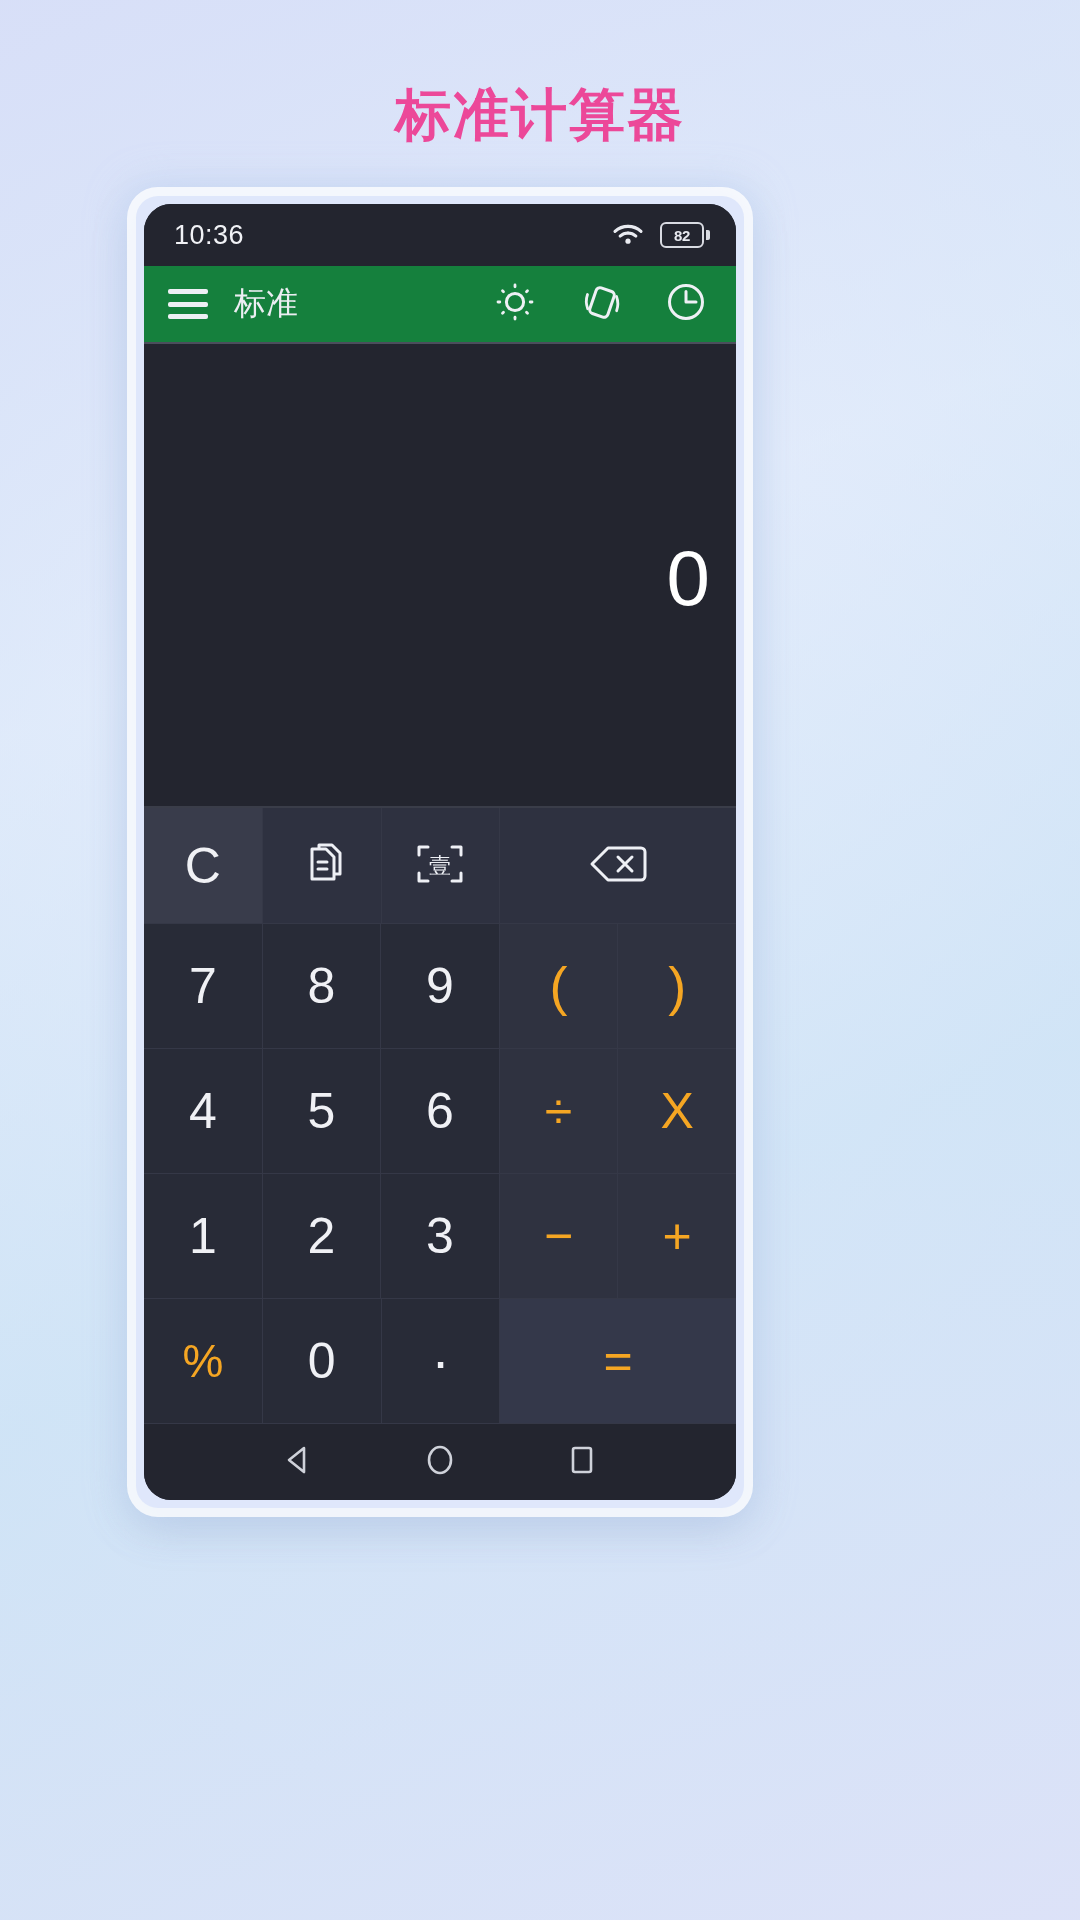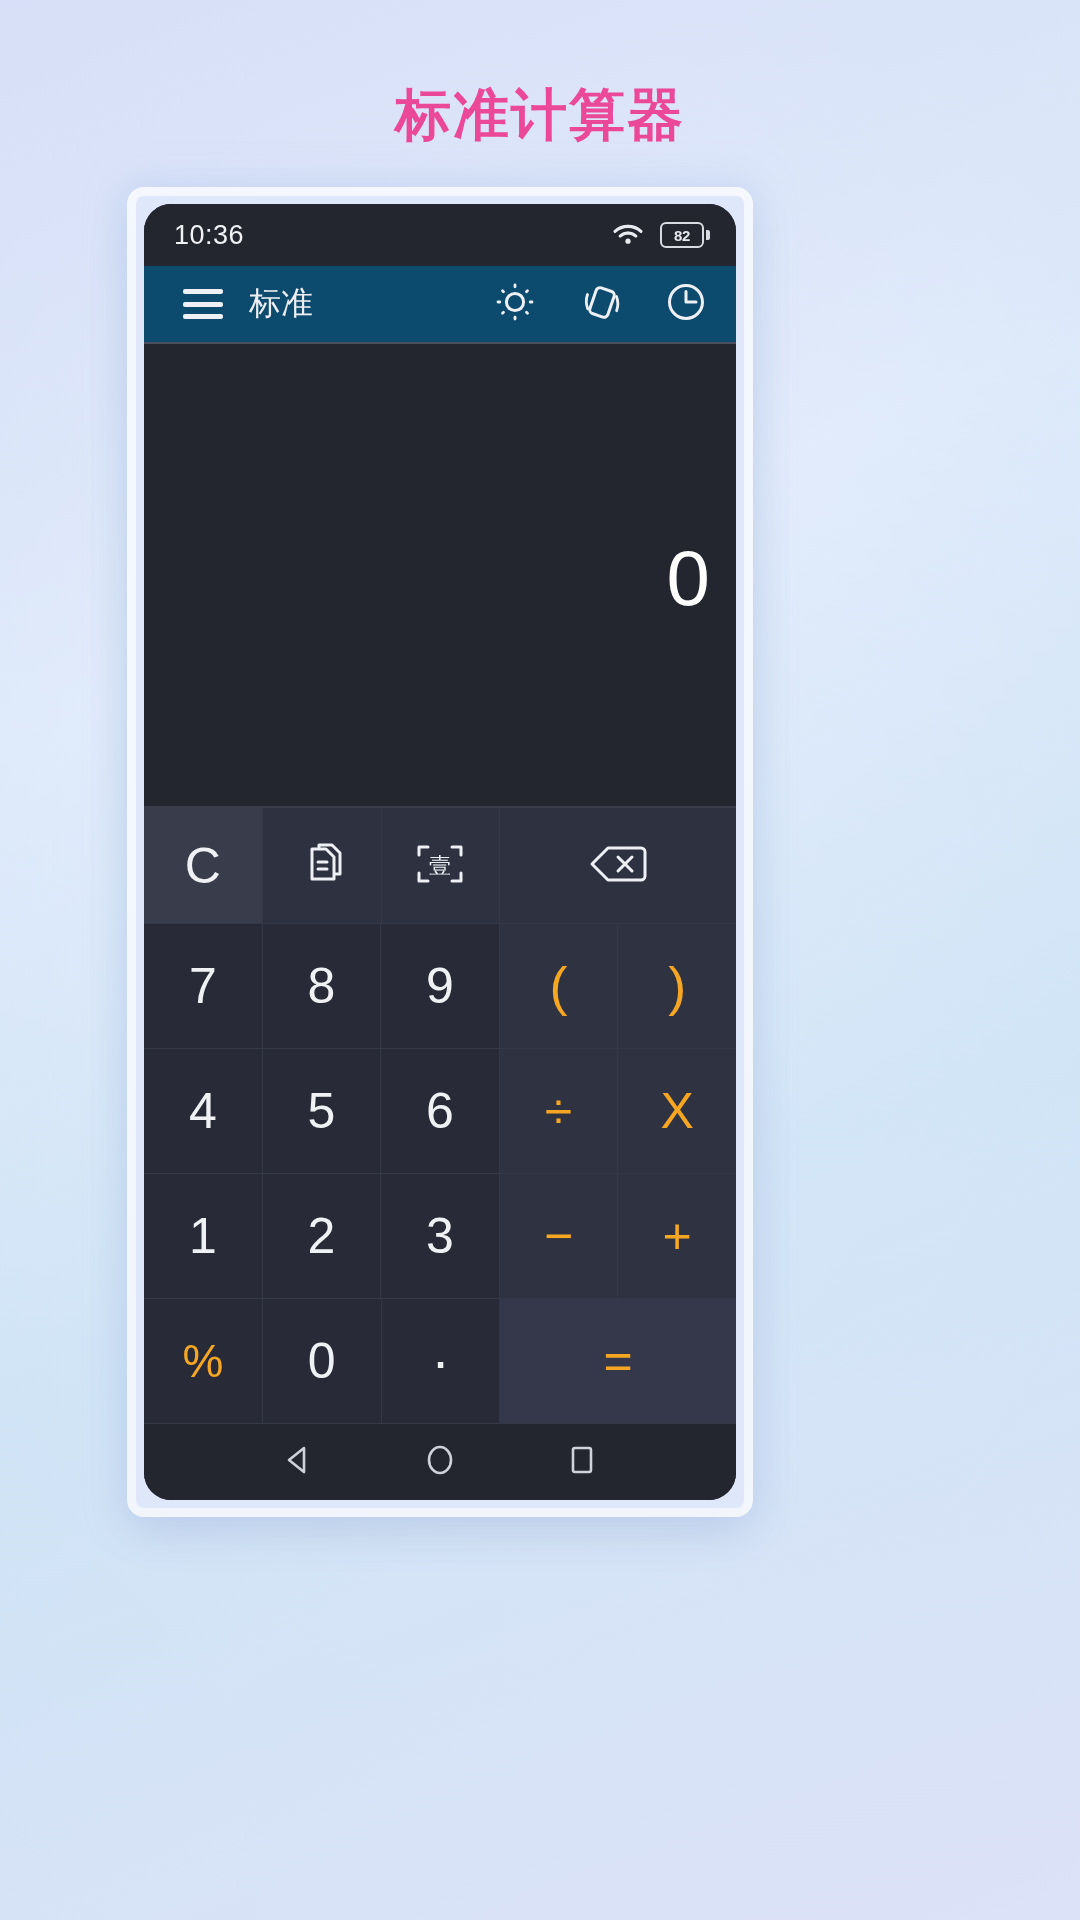--- a/index.html
+++ b/index.html
@@ -36,21 +36,21 @@
     font-family: "DejaVu Sans", "Liberation Sans", sans-serif;
   }
 
   
   .phone {
     position: absolute;
     left: 136px;
     top: 196px;
     width: 608px;
     height: 1312px;
-    border-radius: 8px;
+    border-radius: 22px;
     background: #dfe7fb;
     box-shadow:
       0 0 0 9px rgba(255,255,255,0.78),
       0 0 34px 14px rgba(190,210,240,0.55),
       0 18px 44px rgba(120,140,180,0.28);
   }
   .screen {
     position: absolute;
     left: 8px;
     top: 8px;
@@ -112,24 +112,24 @@
     height: 10px;
     background: #d9dbe2;
     border-radius: 0 2px 2px 0;
     margin-left: 2px;
   }
 
   
   .appbar {
     height: 76px;
     flex: 0 0 76px;
-    background: #0c4a6e;
-    display: flex;
-    align-items: center;
-    padding: 0 22px 0 39px;
+    background: #15803d;
+    display: flex;
+    align-items: center;
+    padding: 0 22px 0 24px;
     border-bottom: 2px solid #4b4e5c;
   }
   .hamburger {
     width: 40px;
     height: 30px;
     display: flex;
     flex-direction: column;
     justify-content: space-between;
     cursor: pointer;
   }

